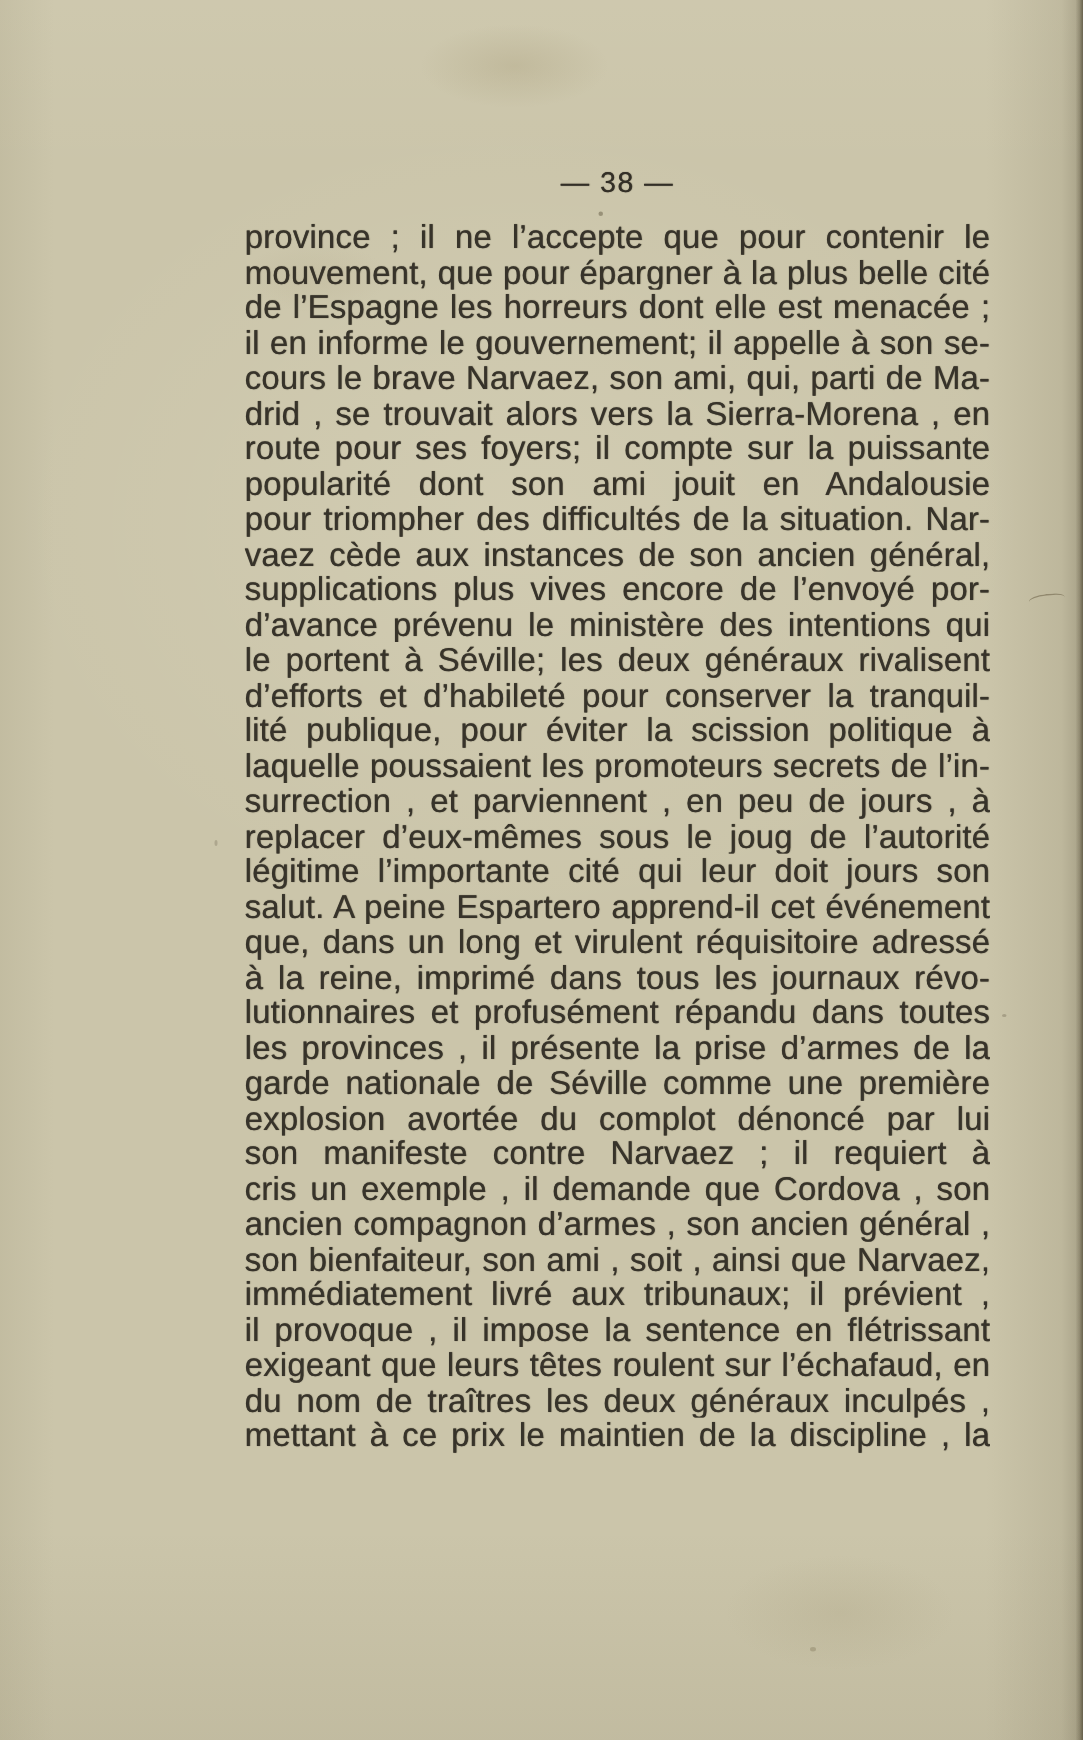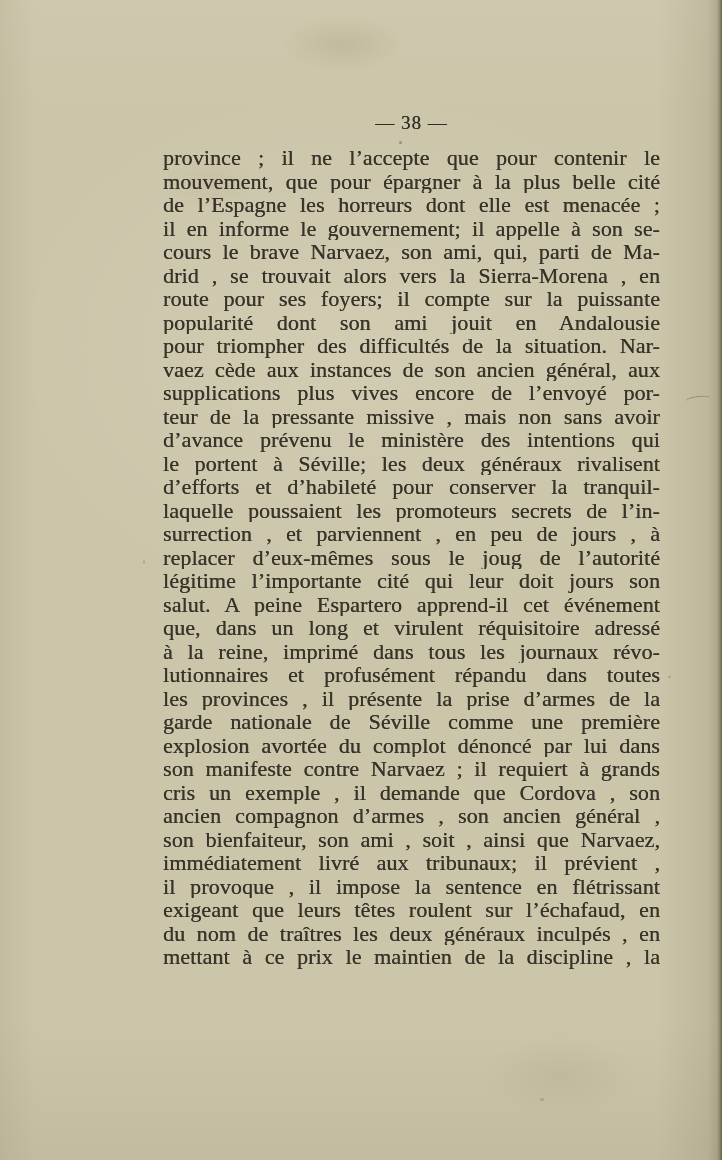--- a/index.html
+++ b/index.html
@@ -14,21 +14,21 @@
     width: 722px;
     height: 1160px;
     background-color: #cbc5aa;
     background-image:
       radial-gradient(ellipse 90px 40px at 343px 44px, rgba(146,132,92,0.20), rgba(146,132,92,0) 70%),
       radial-gradient(ellipse 70px 34px at 210px 185px, rgba(146,132,92,0.10), rgba(146,132,92,0) 70%),
       radial-gradient(ellipse 110px 55px at 560px 1075px, rgba(140,128,90,0.12), rgba(140,128,90,0) 70%),
       radial-gradient(ellipse 460px 360px at 48% 30%, rgba(255,252,235,0.12), rgba(255,252,235,0) 75%),
       linear-gradient(90deg, rgba(118,110,80,0.10) 0%, rgba(0,0,0,0) 5%, rgba(0,0,0,0) 91%, rgba(108,100,72,0.14) 98%, rgba(82,75,52,0.30) 100%),
       linear-gradient(180deg, rgba(255,252,238,0.06) 0%, rgba(0,0,0,0) 10%, rgba(0,0,0,0) 88%, rgba(110,102,74,0.10) 100%);
-    font-family: Liberation Serif, serif;
+    font-family: Liberation Sans, sans-serif;
     color: #37332a;
   }
   .page-header {
     position: absolute;
     top: 111px;
     left: 163px;
     width: 497px;
     text-align: center;
     font-size: 19px;
     line-height: 24px;
@@ -95,24 +95,24 @@
       <div class="line">mouvement, que pour épargner à la plus belle cité</div>
       <div class="line">de l’Espagne les horreurs dont elle est menacée ;</div>
       <div class="line">il en informe le gouvernement; il appelle à son se-</div>
       <div class="line">cours le brave Narvaez, son ami, qui, parti de Ma-</div>
       <div class="line">drid , se trouvait alors vers la Sierra-Morena , en</div>
       <div class="line">route pour ses foyers; il compte sur la puissante</div>
       <div class="line">popularité dont son ami jouit en Andalousie</div>
       <div class="line">pour triompher des difficultés de la situation. Nar-</div>
       <div class="line">vaez cède aux instances de son ancien général, aux</div>
       <div class="line">supplications plus vives encore de l’envoyé por-</div>
-      <div class="line">teur de la pressante missive , mais non sans avoir</div>
       <div class="line">d’avance prévenu le ministère des intentions qui</div>
       <div class="line">le portent à Séville; les deux généraux rivalisent</div>
       <div class="line">d’efforts et d’habileté pour conserver la tranquil-</div>
+      <div class="line">lité publique, pour éviter la scission politique à</div>
       <div class="line">laquelle poussaient les promoteurs secrets de l’in-</div>
       <div class="line">surrection , et parviennent , en peu de jours , à</div>
       <div class="line">replacer d’eux-mêmes sous le joug de l’autorité</div>
       <div class="line">légitime l’importante cité qui leur doit jours son</div>
       <div class="line">salut. A peine Espartero apprend-il cet événement</div>
       <div class="line">que, dans un long et virulent réquisitoire adressé</div>
       <div class="line">à la reine, imprimé dans tous les journaux révo-</div>
       <div class="line">lutionnaires et profusément répandu dans toutes</div>
       <div class="line">les provinces , il présente la prise d’armes de la</div>
       <div class="line">garde nationale de Séville comme une première</div>

